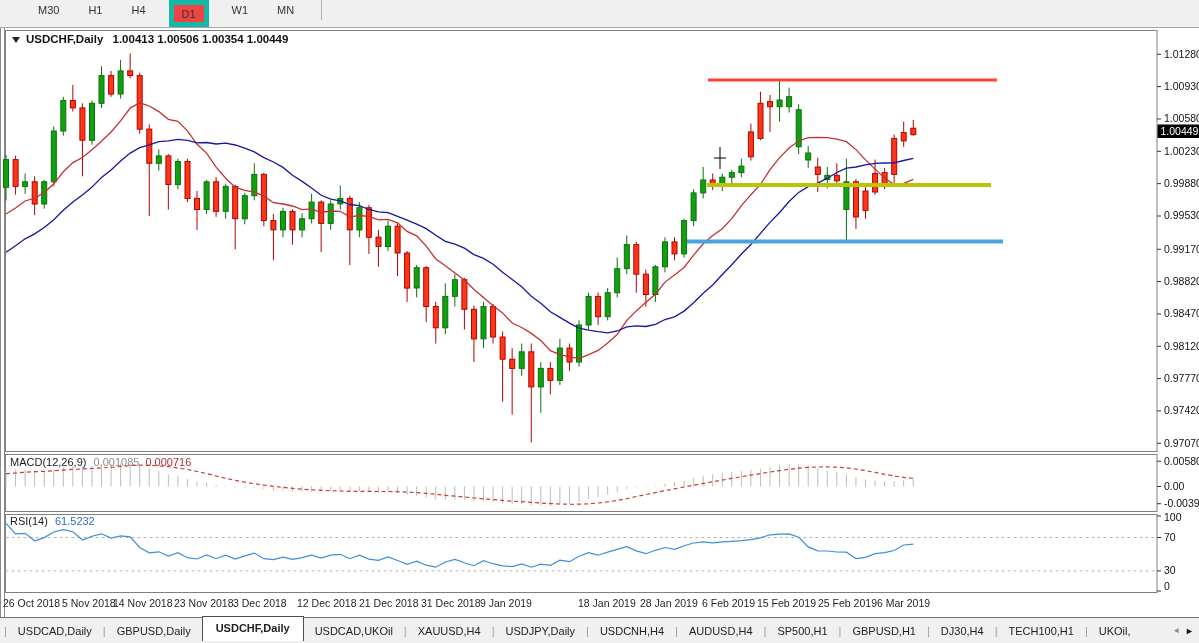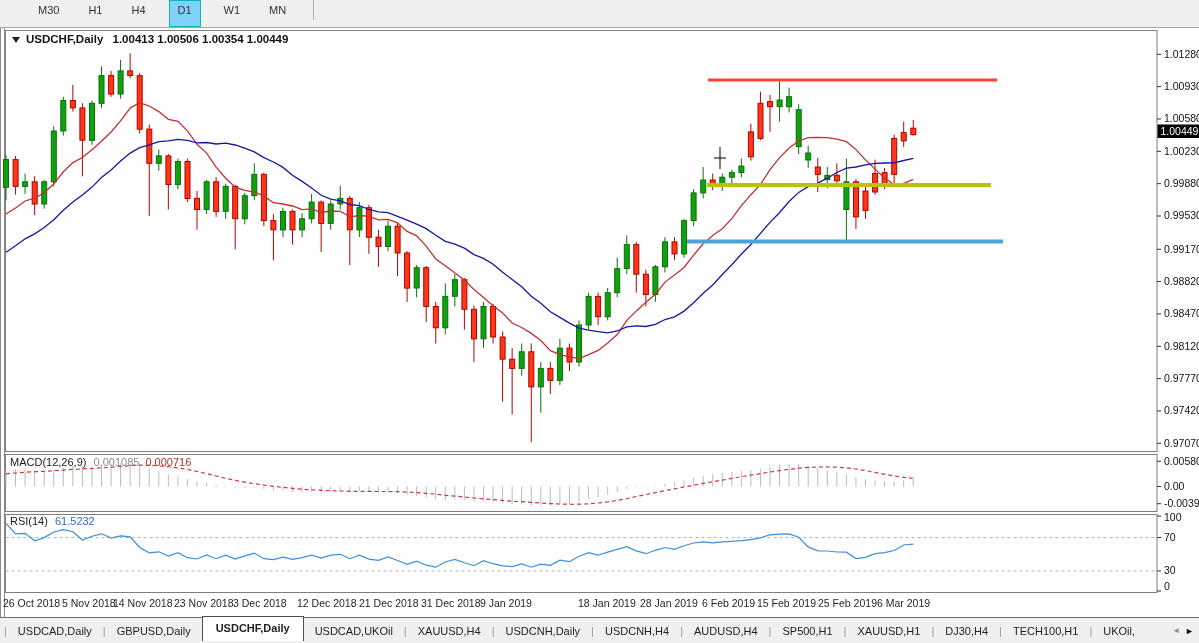--- a/index.html
+++ b/index.html
@@ -1,21 +1,21 @@
 <!DOCTYPE html>
 <html><head>
 <meta charset="utf-8">
 <style>
   html,body{margin:0;padding:0;width:1199px;height:643px;background:#fff;
     font-family:"Liberation Sans",sans-serif;overflow:hidden;position:relative}
   .toolbar{position:absolute;top:0;left:0;width:1199px;height:28px;background:#f0f0f0;
     border-bottom:1px solid #a6a6a6;display:flex;padding-left:32px;
     box-sizing:border-box;font-size:11px;color:#333}
   .tf{padding:3px 5px;margin-right:17px;border:1px solid transparent;cursor:default}
-  .tf.active{border:1px solid #14b8a6;background:#7dd3fc;padding:3px 8px}
+  .tf.active{border:5px solid #14b8a6;background:#ef4444;padding:3px 8px}
   .vsep{width:1px;height:20px;background:#b2b2b2;margin-left:4px}
   #chart{position:absolute;top:28px;left:0}
   .tabbar{position:absolute;left:0;top:617px;width:1199px;height:26px;background:#f0f0f0;
     border-top:1px solid #707070;display:flex;align-items:center;font-size:11px;color:#222;
     box-sizing:border-box;padding-left:4px}
   .tab{padding:4px 11px;white-space:nowrap;cursor:default}
   .tab.active{background:#fff;border:1px solid #4d4d4d;border-bottom:none;font-weight:bold;
     position:relative;top:-2px;padding:5px 13px 7px}
   .sep{color:#9a9a9a}
   .arrowbox{margin-left:auto;display:flex;align-items:center;gap:5px;padding-right:5px}
@@ -426,29 +426,29 @@
 <div class="tabbar" id="tabbar">
     <span class="sep">|</span>
     <span class="tab">USDCAD,Daily</span>
     <span class="sep">|</span>
     <span class="tab">GBPUSD,Daily</span>
     <span class="tab active">USDCHF,Daily</span>
     <span class="tab">USDCAD,UKOil</span>
     <span class="sep">|</span>
     <span class="tab">XAUUSD,H4</span>
     <span class="sep">|</span>
-    <span class="tab">USDCNH,Daily</span>
+    <span class="tab">USDJPY,Daily</span>
     <span class="sep">|</span>
     <span class="tab">USDCNH,H4</span>
     <span class="sep">|</span>
     <span class="tab">AUDUSD,H4</span>
     <span class="sep">|</span>
     <span class="tab">SP500,H1</span>
     <span class="sep">|</span>
-    <span class="tab">XAUUSD,H1</span>
+    <span class="tab">GBPUSD,H1</span>
     <span class="sep">|</span>
     <span class="tab">DJ30,H4</span>
     <span class="sep">|</span>
     <span class="tab">TECH100,H1</span>
     <span class="sep">|</span>
     <span class="tab">UKOil,</span>
     <span class="arrowbox">
       <span class="a1">◄</span>
       <span class="a2">►</span>
     </span>

